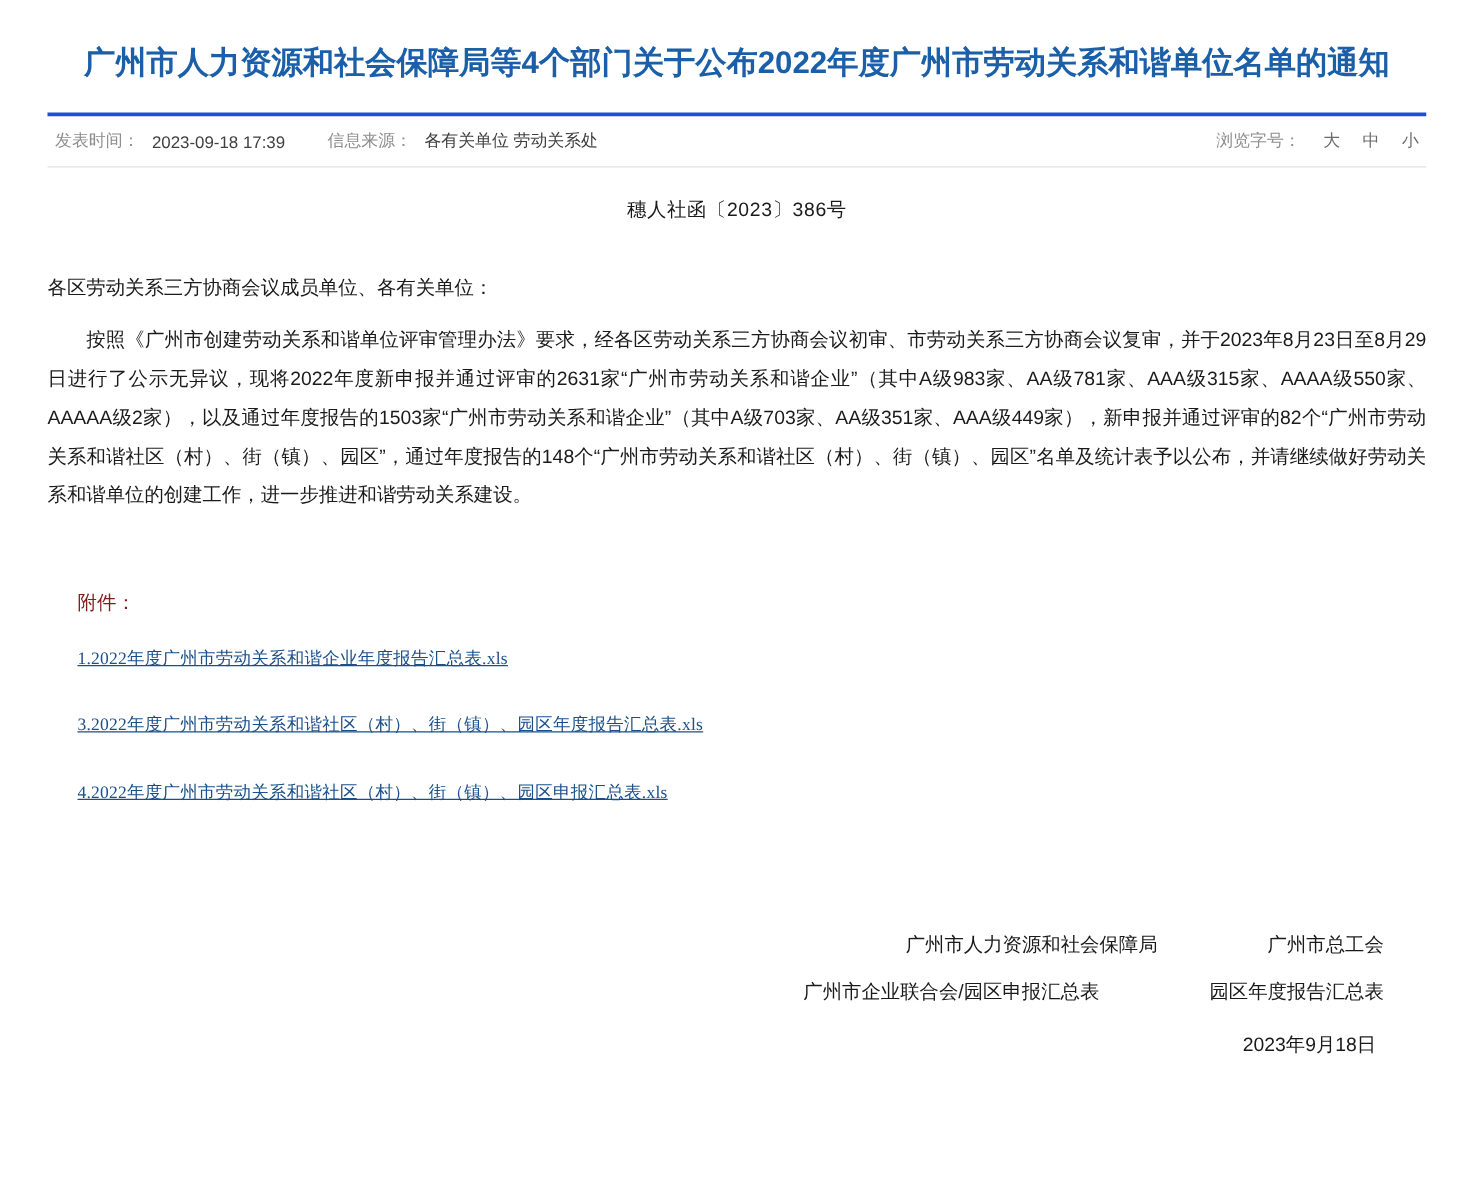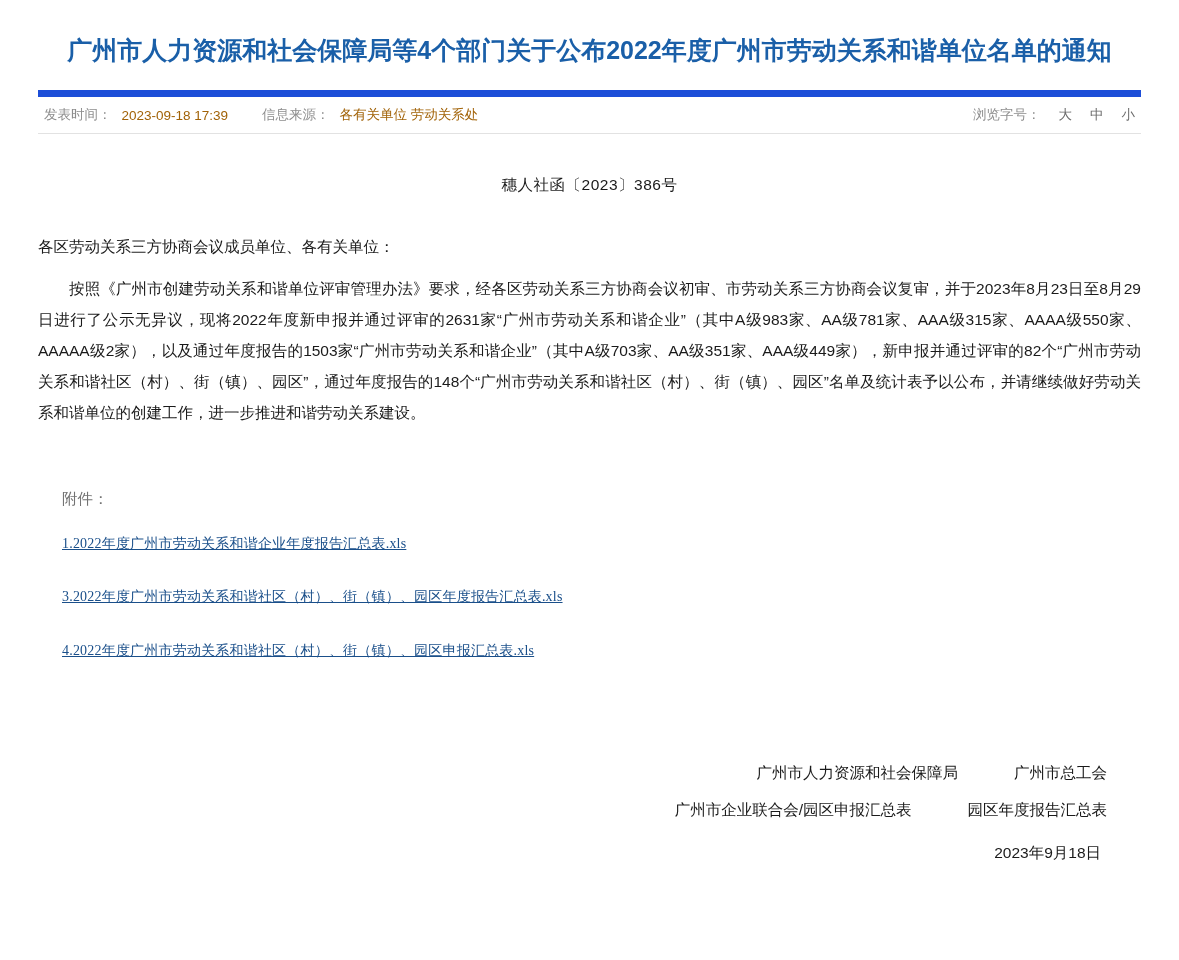--- a/index.html
+++ b/index.html
@@ -24,62 +24,62 @@
     font-size: 25px;
     font-weight: bold;
     color: #1a5fa8;
     text-align: center;
     line-height: 1.55;
     padding: 14px 48px 4px 48px;
     letter-spacing: 0px;
   }
   .meta-bar {
     margin: 16px 38px 0 38px;
-    border-top: 7px solid #1d4ed8;
+    border-top: 3px solid #1d4ed8;
     border-bottom: 1px solid #e2e2e2;
     height: 44px;
     display: flex;
     align-items: center;
     font-size: 13.5px;
     color: #888888;
     padding: 0 6px;
   }
   .meta-left {
     display: flex;
     align-items: center;
     gap: 6px;
   }
   .meta-group {
     display: flex;
     align-items: center;
     gap: 10px;
     margin-right: 28px;
   }
   .meta-label { color: #8d8d8d; }
-  .meta-value { color: #a16207; }
+  .meta-value { color: #404040; }
   .meta-right {
     margin-left: auto;
     display: flex;
     align-items: flex-start;
     gap: 18px;
     color: #8d8d8d;
   }
   .meta-right .fs-opt {
     cursor: pointer;
     color: #6b6b6b;
   }
   .content {
     padding: 0 38px;
     font-size: 15.5px;
     color: #1a1a1a;
     line-height: 1.95;
   }
   .doc-number {
     text-align: center;
-    margin-top: 36px;
+    margin-top: 20px;
     font-size: 15.5px;
     color: #1a1a1a;
     letter-spacing: 0.5px;
   }
   .salutation {
     margin-top: 32px;
     font-size: 15.5px;
   }
   .body-para {
     margin-top: 10px;
@@ -87,21 +87,21 @@
     text-align: justify;
     font-size: 15.5px;
     line-height: 2.0;
   }
   .attach-block {
     margin-top: 56px;
     padding-left: 24px;
   }
   .attach-title {
     font-size: 15.5px;
-    color: #737373;
+    color: #7f1d1d;
     margin-bottom: 16px;
   }
   .attach-link {
     display: block;
     font-size: 14px;
     color: #1a4f8a;
     text-decoration: underline;
     margin: 0 0 26px 0;
     font-family: Liberation Serif, serif;
     letter-spacing: 0.2px;
@@ -109,21 +109,21 @@
   .signature {
     margin-top: 90px;
     padding-right: 34px;
     font-size: 15.5px;
     color: #1a1a1a;
     line-height: 2.4;
   }
   .sig-row {
     display: flex;
     justify-content: flex-end;
-    gap: 56px;
+    gap: 88px;
   }
   .sig-date {
     display: flex;
     justify-content: flex-end;
     margin-top: 6px;
     padding-right: 6px;
   }
   .pad-bottom { height: 22px; }
 </style>
 </head>

